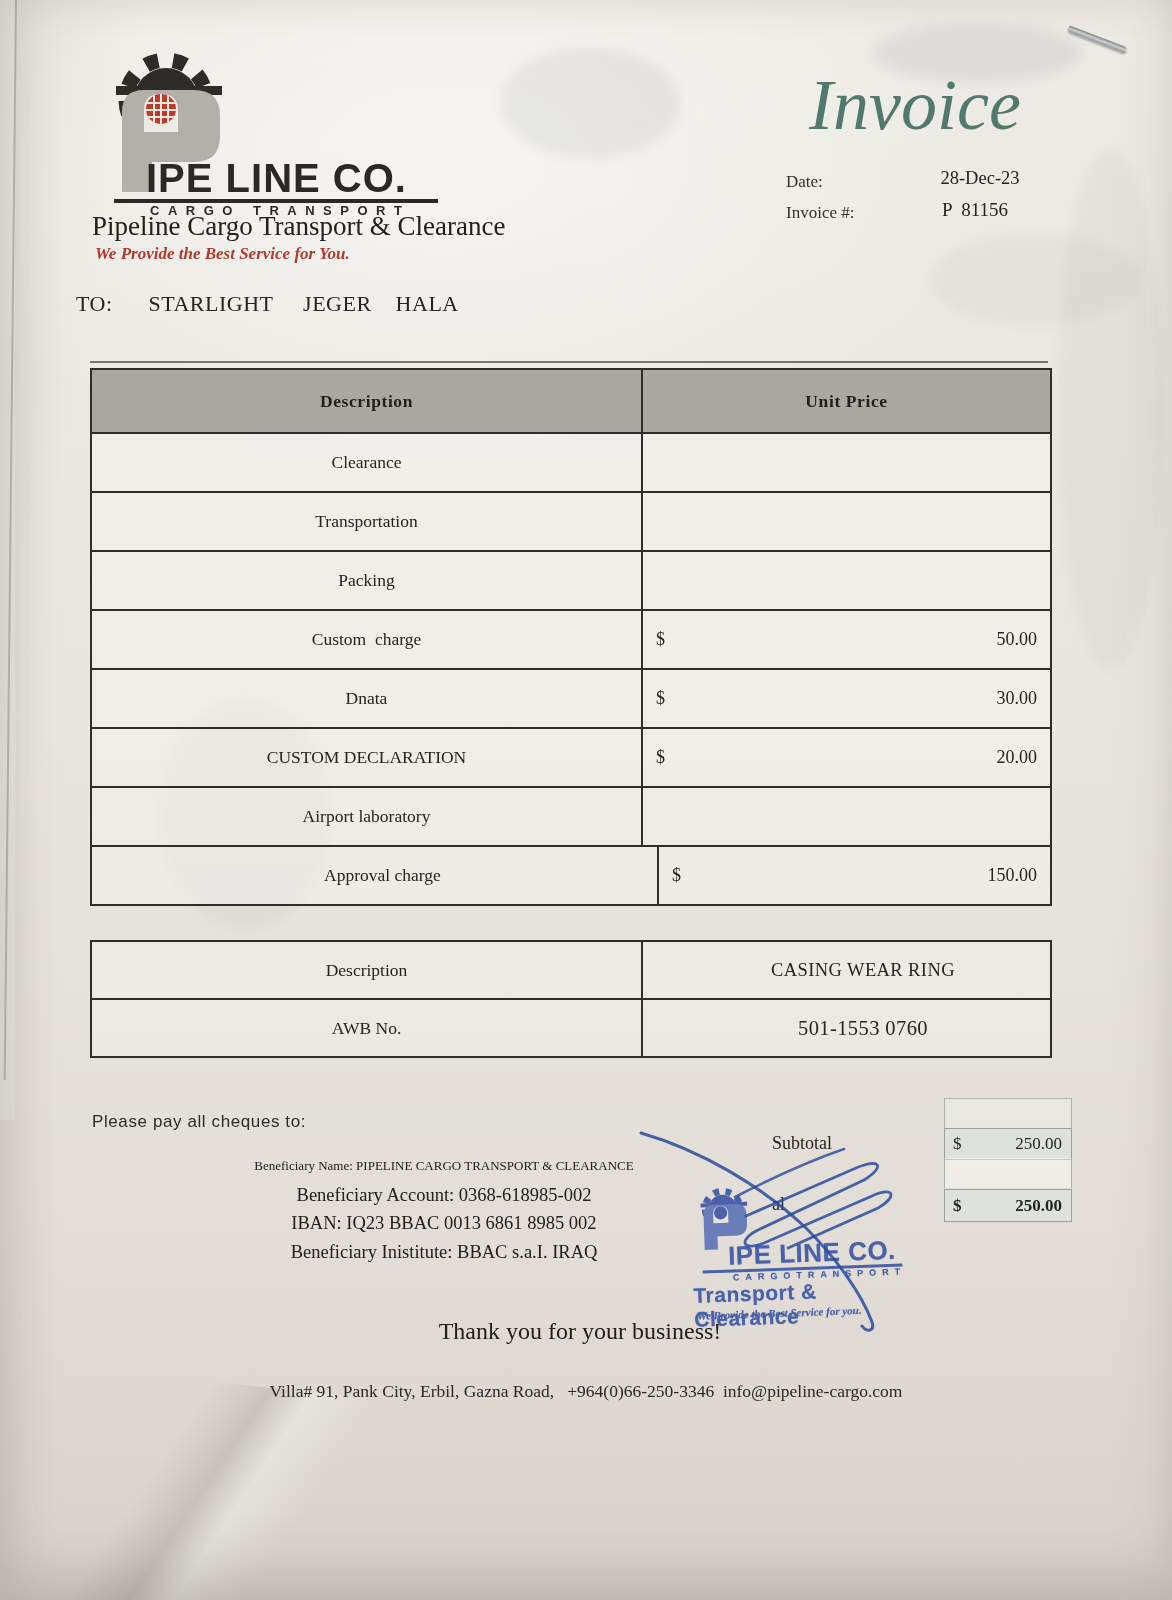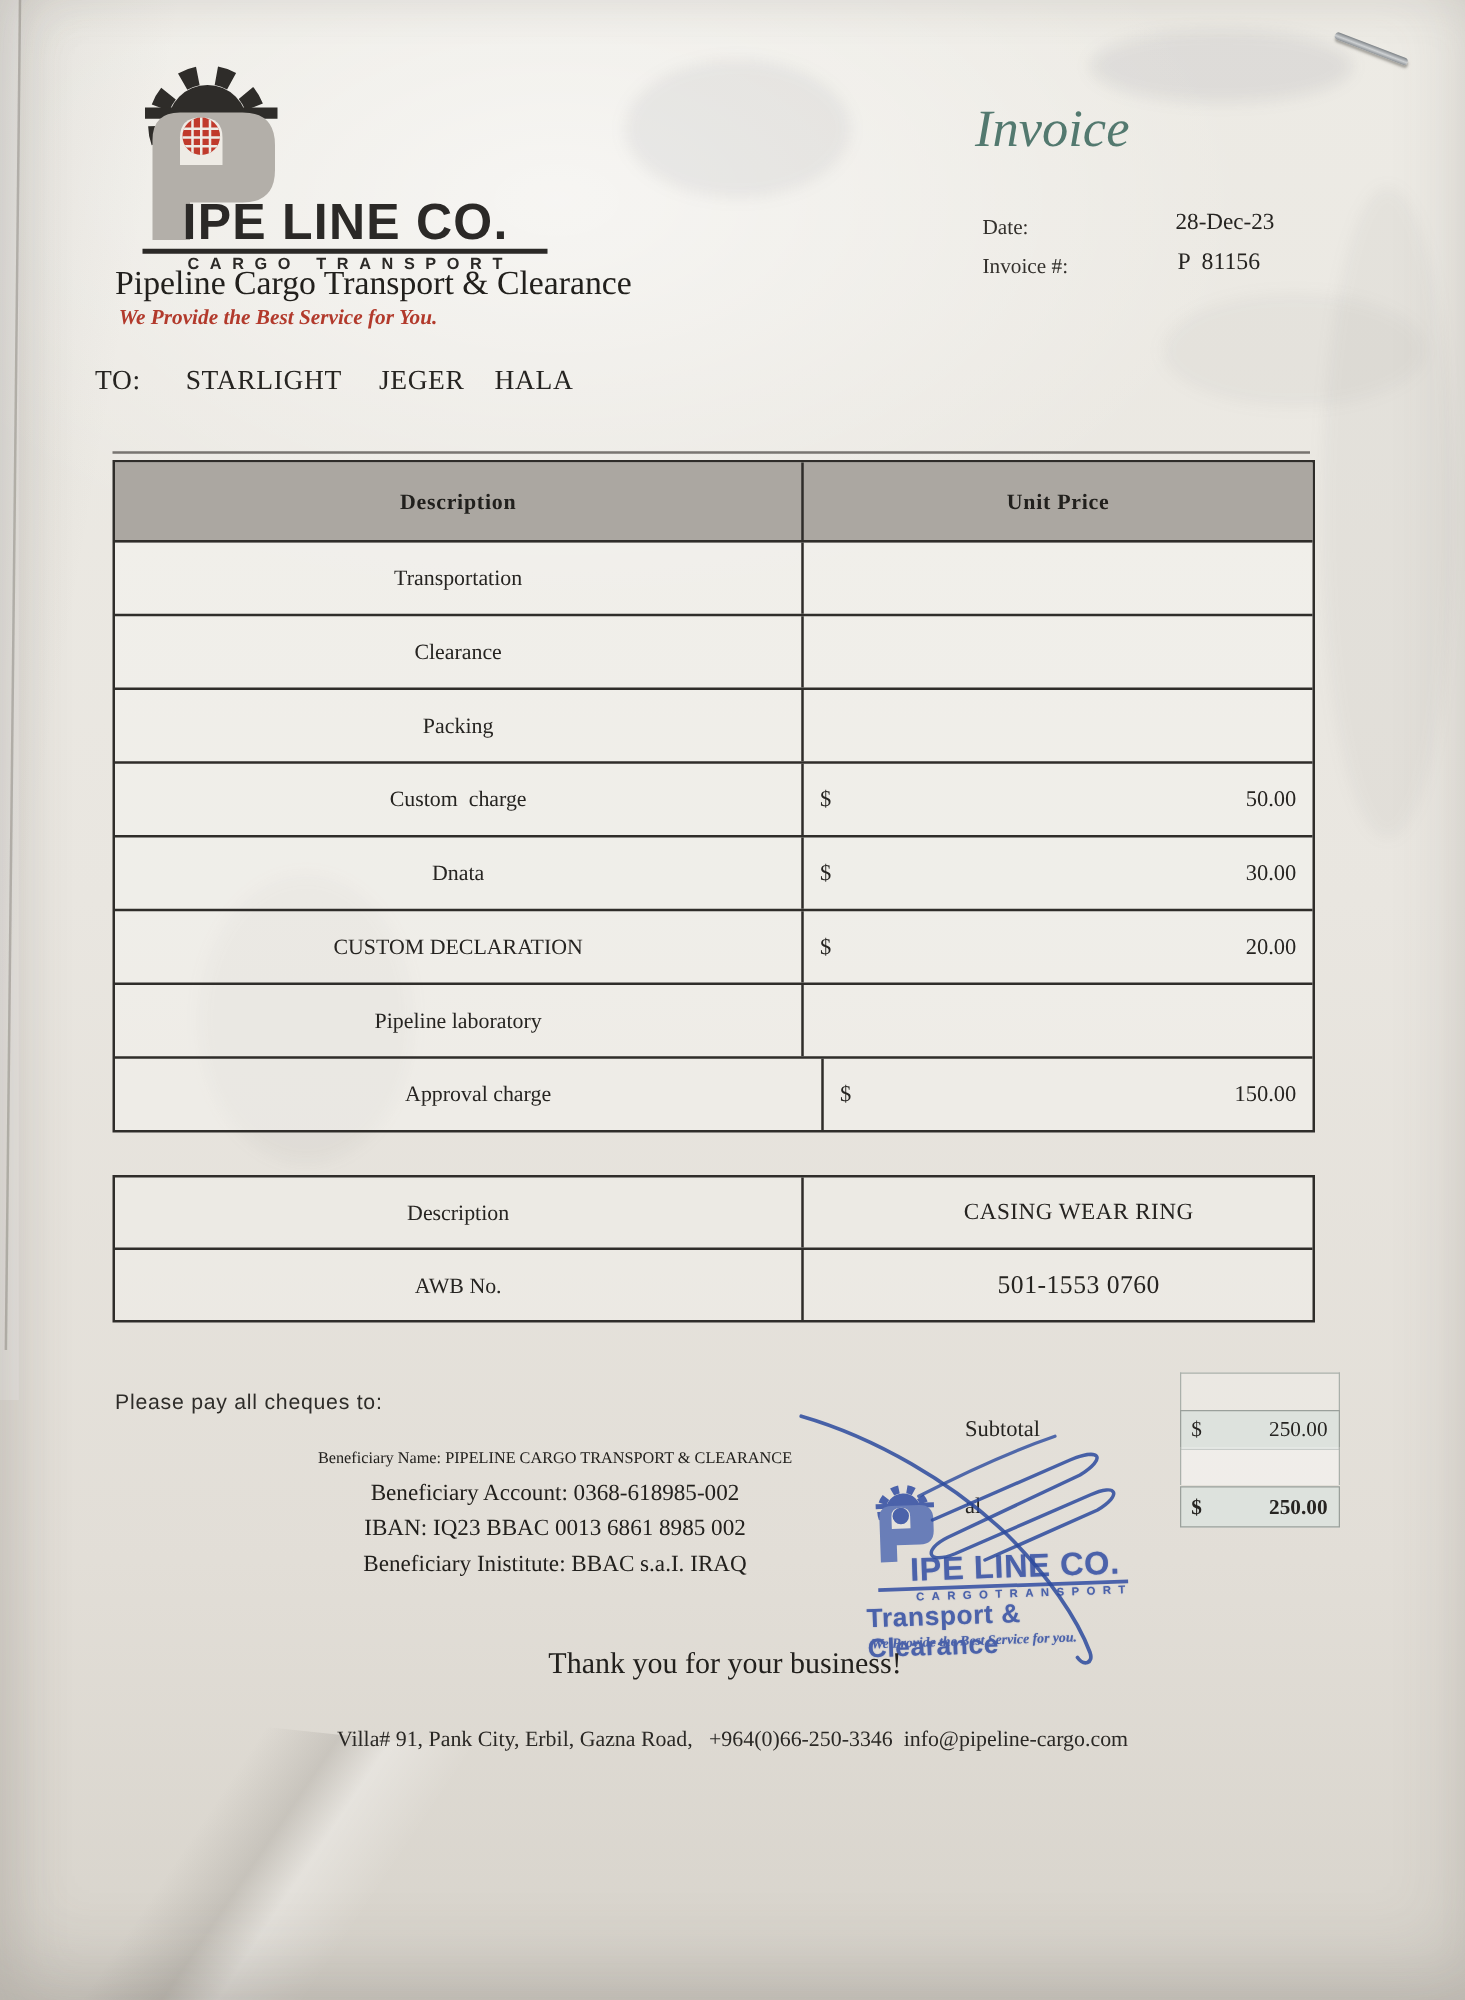--- a/index.html
+++ b/index.html
@@ -28,21 +28,21 @@
           transform:rotate(21deg);box-shadow:1px 2px 2px rgba(80,78,72,.45);}
   
   .wordmark{left:146px;top:156px;font-family:"Liberation Sans",sans-serif;font-weight:800;
             font-size:40px;letter-spacing:1px;color:#2b2927;transform:scaleY(1.02);}
   .wm-underline{left:114px;top:199px;width:324px;height:4px;background:#2b2927;}
   .wm-sub{left:150px;top:203px;font-family:"Liberation Sans",sans-serif;font-weight:700;
           font-size:13px;letter-spacing:8.5px;color:#2b2927;}
   .company{left:92px;top:211px;font-size:27px;color:#22201d;}
   .tagline{left:95px;top:244px;font-size:17px;font-weight:700;font-style:italic;color:#b23a2c;}
   
-  .inv-title{left:780px;top:80px;width:270px;font-size:42px;
+  .inv-title{left:780px;top:64px;width:270px;text-align:center;font-size:72px;
              font-style:italic;color:#53796f;}
   .lbl{font-size:17px;color:#33302c;}
   .date-lbl{left:786px;top:172px;}
   .date-val{left:905px;top:168px;width:150px;text-align:center;font-size:18.5px;}
   .num-lbl{left:786px;top:203px;}
   .num-val{left:905px;top:199px;width:140px;text-align:center;font-size:19px;}
   .to-line{left:76px;top:291px;font-size:22px;letter-spacing:.5px;}
   .to-line .val{margin-left:36px;}
   
   .topline{left:90px;top:361px;width:958px;height:2px;background:rgba(58,54,50,.65);}
@@ -153,34 +153,34 @@
   </div>
 
   <div class="abs topline"></div>
   <div class="abs ctable">
     <div class="thead">
       <div class="h h1">Description</div>
       <div class="h h2">Unit Price</div>
     </div>
     <div>
         <div class="trow">
+          <div class="cell desc">Clearance</div>
+          <div class="cell price">
+            <span class="cur"></span>
+            <span class="amt"></span>
+          </div>
+        </div>
+        <div class="trow">
           <div class="cell desc">Transportation</div>
           <div class="cell price">
             <span class="cur"></span>
             <span class="amt"></span>
           </div>
         </div>
         <div class="trow">
-          <div class="cell desc">Clearance</div>
-          <div class="cell price">
-            <span class="cur"></span>
-            <span class="amt"></span>
-          </div>
-        </div>
-        <div class="trow">
           <div class="cell desc">Packing</div>
           <div class="cell price">
             <span class="cur"></span>
             <span class="amt"></span>
           </div>
         </div>
         <div class="trow">
           <div class="cell desc">Custom  charge</div>
           <div class="cell price">
             <span class="cur">$</span>
@@ -195,21 +195,21 @@
           </div>
         </div>
         <div class="trow">
           <div class="cell desc">CUSTOM DECLARATION</div>
           <div class="cell price">
             <span class="cur">$</span>
             <span class="amt">20.00</span>
           </div>
         </div>
         <div class="trow">
-          <div class="cell desc">Pipeline laboratory</div>
+          <div class="cell desc">Airport laboratory</div>
           <div class="cell price">
             <span class="cur"></span>
             <span class="amt"></span>
           </div>
         </div>
         <div class="trow">
           <div class="cell desc">Approval charge</div>
           <div class="cell price">
             <span class="cur">$</span>
             <span class="amt">150.00</span>

